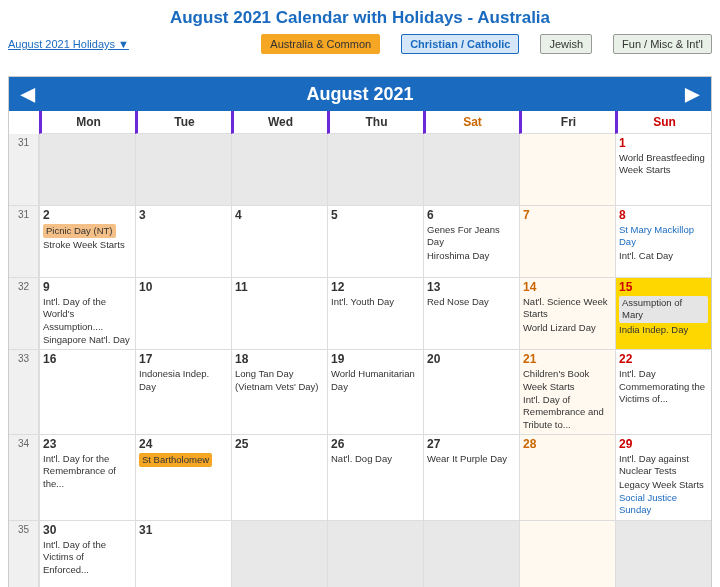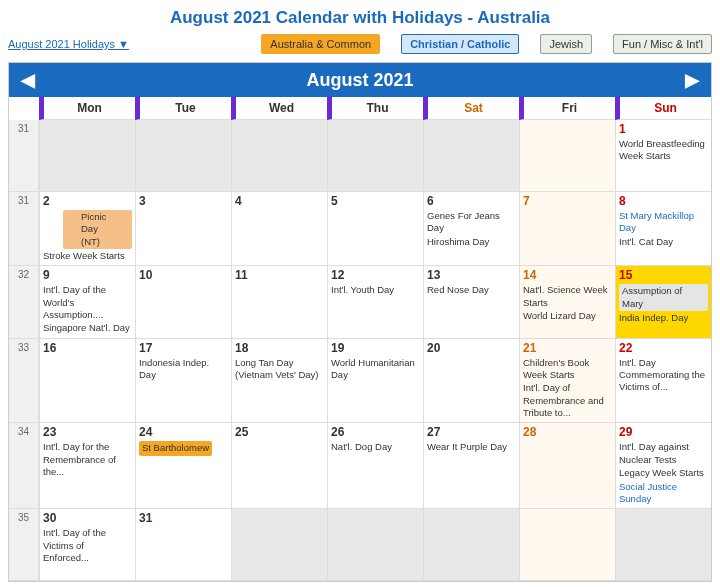--- a/index.html
+++ b/index.html
@@ -1,45 +1,45 @@
 <!DOCTYPE html>
 <html><head>
   <meta charset="utf-8">
   <style>
     * { box-sizing: border-box; margin: 0; padding: 0; }
     body { font-family: Arial, sans-serif; background: #fff; width: 720px; }
     .page { width: 720px; padding: 8px; }
     .title { text-align: center; color: #1a6bbf; font-size: 17px; font-weight: bold; margin-bottom: 6px; }
-    .top-bar { display: flex; align-items: center; justify-content: space-between; margin-bottom: 8px; }
+    .top-bar { display: flex; align-items: center; justify-content: space-between; margin-bottom: 22px; }
     .holidays-link { color: #1a6bbf; font-size: 11px; text-decoration: underline; }
     .tabs { display: flex; gap: 21px; }
     .tab { padding: 3px 8px; font-size: 11px; border: 1px solid #ccc; cursor: pointer; border-radius: 2px; }
     .tab-australia { background: #f5a623; color: #333; border-color: #f5a623; }
     .tab-christian { background: #d4e6f7; color: #1a6bbf; border-color: #1a6bbf; font-weight: bold; }
     .tab-jewish { background: #e8f0e8; color: #333; border-color: #999; }
     .tab-fun { background: #e8f0e8; color: #333; border-color: #999; }
     .calendar-container { border: 1px solid #ccc; }
     .cal-header { background: #1a6bbf; display: flex; align-items: center; justify-content: space-between; padding: 6px 12px; }
     .cal-header .month-title { color: #fff; font-size: 18px; font-weight: bold; }
     .nav-arrow { color: #fff; font-size: 18px; cursor: pointer; font-weight: bold; }
     .day-headers { display: grid; grid-template-columns: 30px repeat(7, 1fr); background: #fff; }
     .week-num-header { background: #fff; }
-    .day-header { text-align: center; padding: 4px 2px; font-size: 12px; font-weight: bold; color: #333; border-left: 5px solid #6d28d9; border-bottom: 1px solid #ddd; }
+    .day-header { text-align: center; padding: 4px 2px; font-size: 12px; font-weight: bold; color: #333; border-left: 3px solid #6d28d9; border-bottom: 1px solid #ddd; }
     .day-header.sun { color: #cc0000; }
     .day-header.sat { color: #cc6600; }
     .week-num { background: #f0f0f0; font-size: 10px; color: #666; text-align: center; padding-top: 3px; border-right: 1px solid #ddd; border-bottom: 1px solid #ddd; }
     .day-cell { border-left: 1px solid #ddd; border-bottom: 1px solid #ddd; padding: 2px 3px; min-height: 72px; vertical-align: top; font-size: 10px; background: #fff; }
     .day-cell.other-month { background: #e8e8e8; }
     .day-cell.sat-col { background: #fff9f0; }
     .day-num { font-size: 12px; font-weight: bold; color: #333; margin-bottom: 2px; }
     .day-num.sun-num { color: #cc0000; }
     .day-num.sat-num { color: #cc6600; }
     .event { font-size: 9.5px; line-height: 1.3; margin-bottom: 1px; color: #333; }
     .event.christian { color: #1a6bbf; }
-    .event.holiday-pill { background: #f5c087; padding: 1px 18px; border-radius: 2px; display: inline-block; margin-left: 20px; }
+    .event.holiday-pill { background: #f5c087; padding: 1px 3px; border-radius: 2px; display: inline-block; }
     .event.christian-pill { background: #e5e5e5; padding: 1px 3px; border-radius: 2px; display: inline-block; color: #333; }
     .event.orange-pill { background: #f5a623; padding: 1px 3px; border-radius: 2px; display: inline-block; color: #333; }
     .assumption-cell { background: #ffd700 !important; }
   </style>
 </head>
 <body>
 
 <div class="page">
   <div class="title">August 2021 Calendar with Holidays - Australia</div>
 

